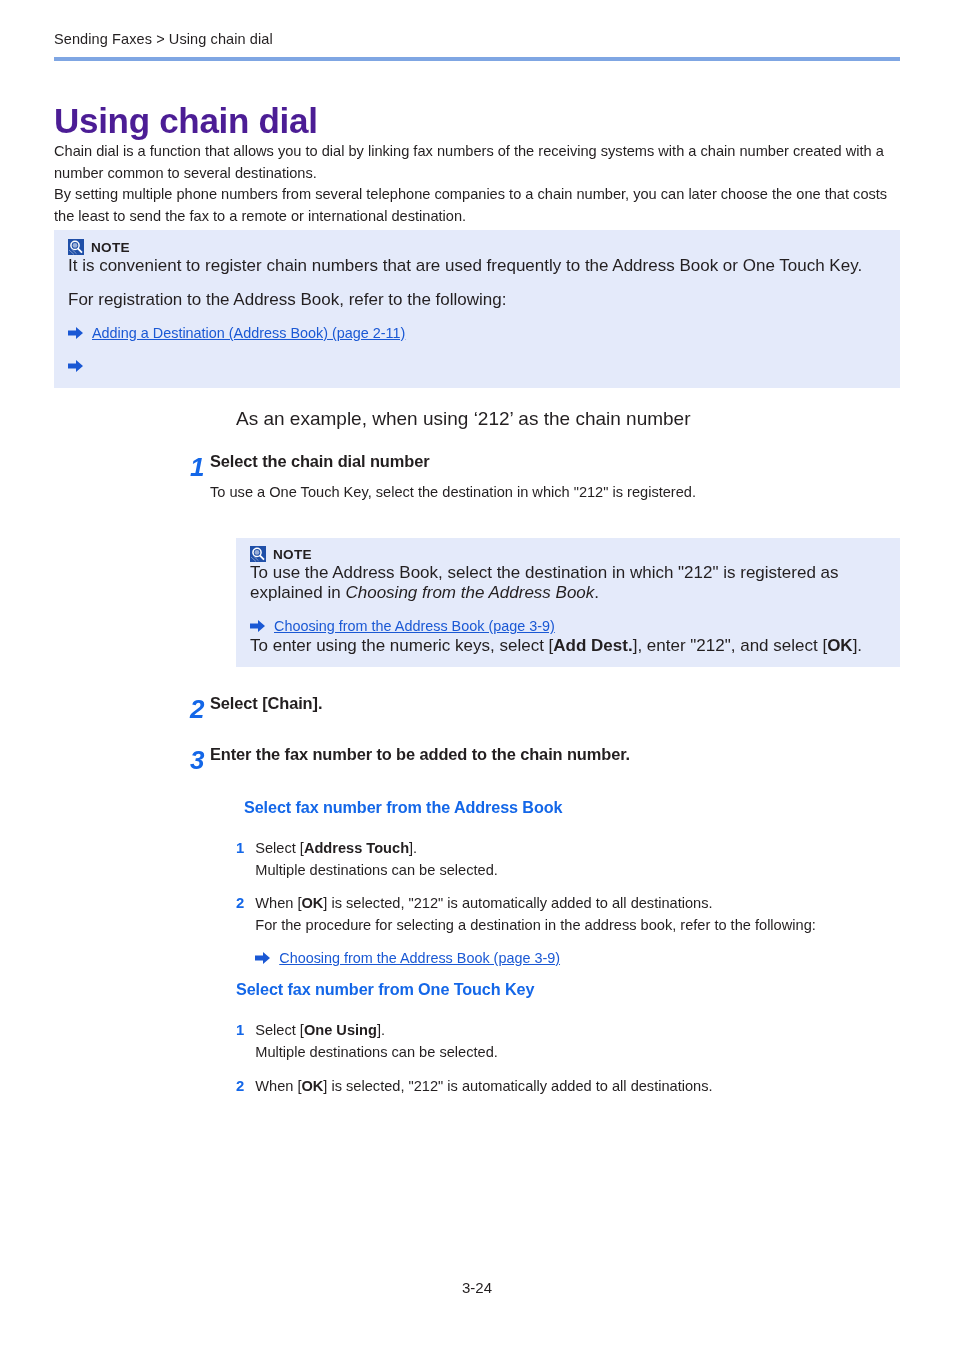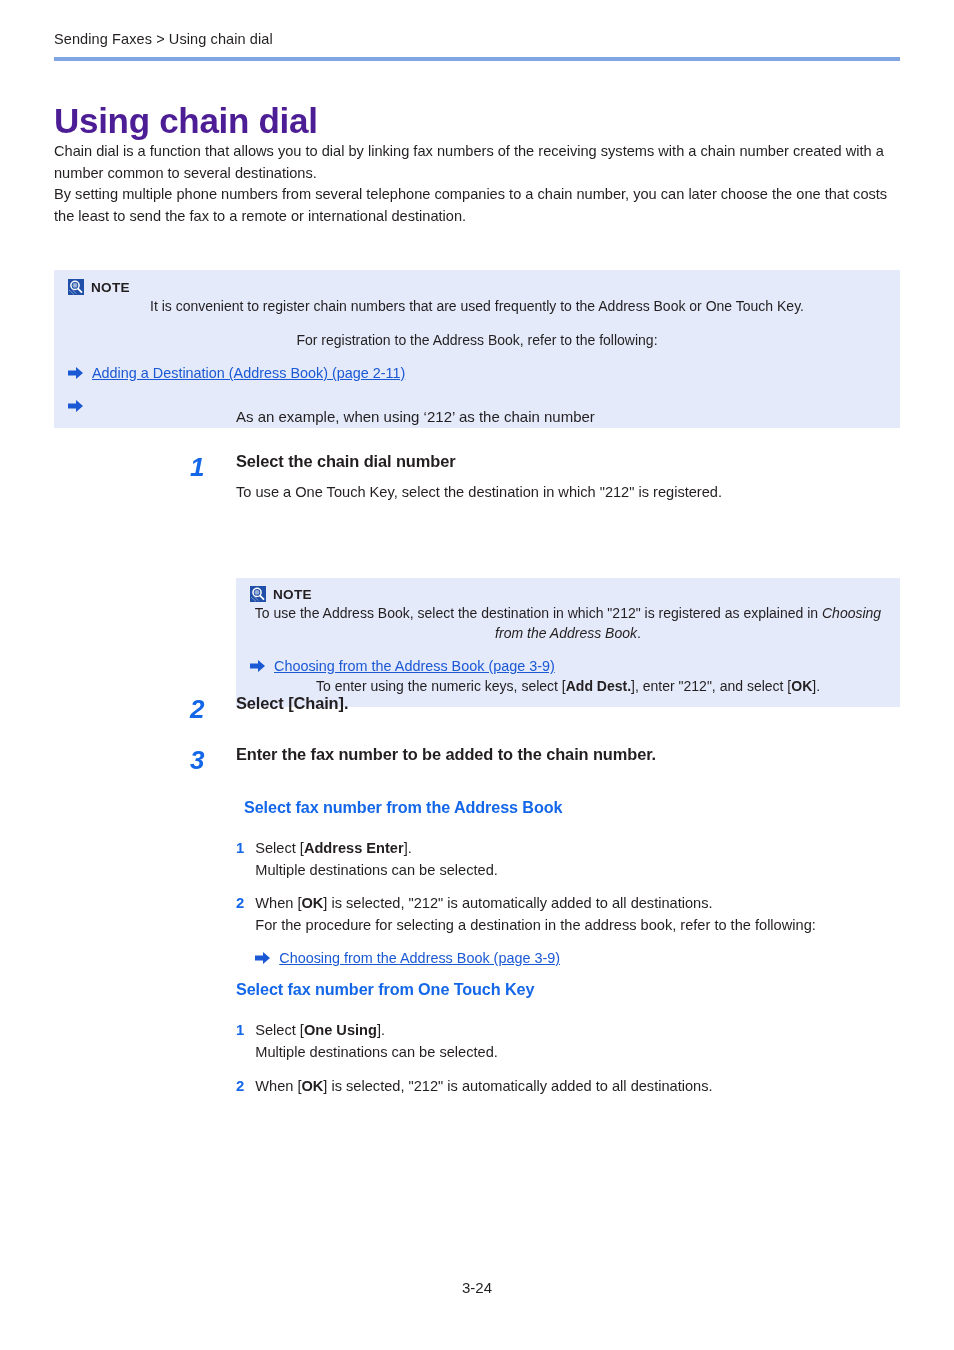--- a/index.html
+++ b/index.html
@@ -60,21 +60,20 @@
     font-size: 14.6px;
     line-height: 21.5px;
     color: #231f20;
   }
 
   
   .note-box {
     position: absolute;
     background: #E4EAFA;
     box-sizing: border-box;
-    margin-top: 40px;
   }
   .note-box.note-1 {
     left: 54px;
     top: 230px;
     width: 846px;
     padding: 9px 14px 12px 14px;
   }
   .note-box.note-2 {
     left: 236px;
     top: 538px;
@@ -93,25 +92,24 @@
     flex: 0 0 16px;
     display: block;
   }
   .note-label {
     font-size: 13.6px;
     font-weight: bold;
     color: #231f20;
     letter-spacing: 0.3px;
   }
   .note-text {
-    font-size: 14px;
+    font-size: 17px;
     line-height: 20px;
     color: #231f20;
     margin: 0;
-    text-align: center;
   }
   .note-text + .note-text {
     margin-top: 14px;
   }
   .ital { font-style: italic; }
 
   
   .xref {
     display: flex;
     align-items: center;
@@ -129,40 +127,40 @@
     line-height: 20px;
     color: #1A58D4;
     text-decoration: underline;
   }
 
   
   .example-line {
     position: absolute;
     left: 236px;
     top: 408px;
-    font-size: 15px;
+    font-size: 19px;
     color: #231f20;
   }
 
   
   .step {
     position: absolute;
   }
   .step-num {
     position: absolute;
     left: 0;
     top: 0;
     font-size: 26px;
     font-weight: bold;
     font-style: italic;
     color: #1467E8;
     width: 36px;
   }
   .step-body {
-    margin-left: 46px;
+    margin-left: 20px;
   }
   .step-title {
     font-size: 16.4px;
     font-weight: bold;
     color: #231f20;
     letter-spacing: -0.1px;
   }
   .step-desc {
     font-size: 14.6px;
     line-height: 21px;
@@ -309,21 +307,21 @@
     <div class="step-num">3</div>
     <div class="step-body">
       <div class="step-title">Enter the fax number to be added to the chain number.</div>
     </div>
   </div>
 
   <div class="sub-head" id="subhead-ab">Select fax number from the Address Book</div>
 
   <div class="substep" id="substep-ab-1">
     <span class="substep-num">1</span>
-    <span class="substep-body"><span>Select [</span><b>Address Enter</b><span>].</span><br><span>Multiple destinations can be selected.</span></span>
+    <span class="substep-body"><span>Select [</span><b>Address Touch</b><span>].</span><br><span>Multiple destinations can be selected.</span></span>
   </div>
 
   <div class="substep" id="substep-ab-2">
     <span class="substep-num">2</span>
     <span class="substep-body"><span>When [</span><b>OK</b><span>] is selected, "212" is automatically added to all destinations.</span><br><span>For the procedure for selecting a destination in the address book, refer to the following:</span>
       <div class="xref">
         <svg class="xref-arrow" viewBox="0 0 15 20">
           <path d="M0 7.4 H8 V4 L15 10 L8 16 V12.6 H0 Z" fill="#1A58D4"></path>
         </svg>
         <span class="xref-link">Choosing from the Address Book (page 3-9)</span>

